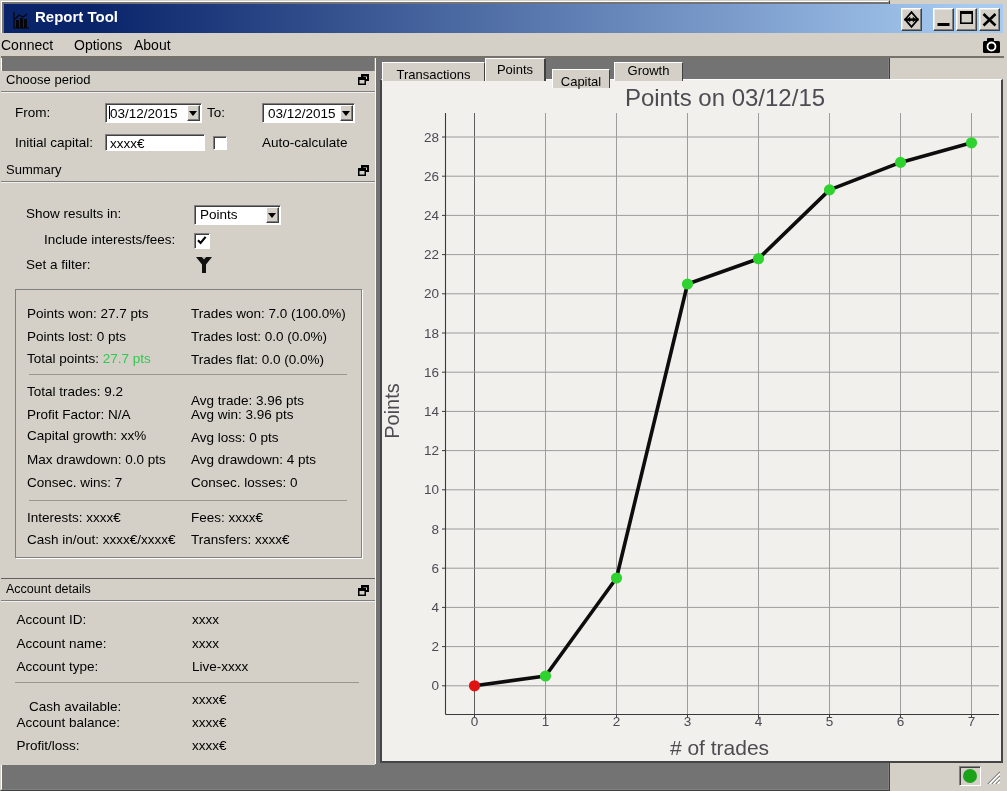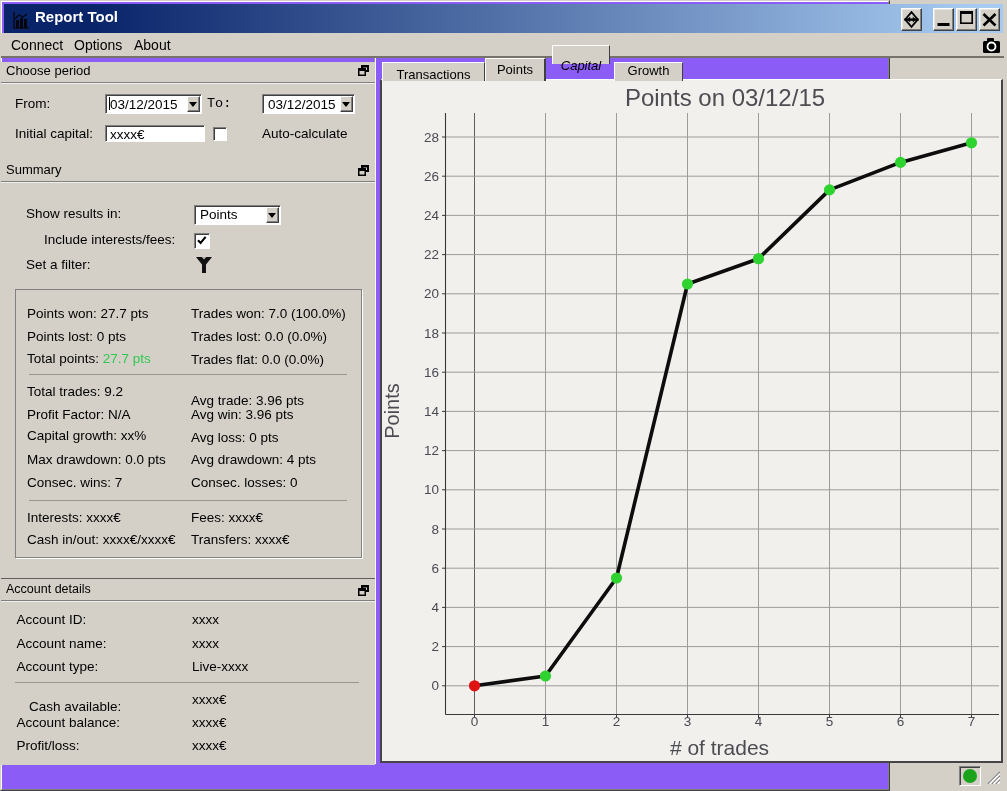--- a/index.html
+++ b/index.html
@@ -1,19 +1,19 @@
 <!DOCTYPE html>
 <html><head>
 <meta charset="utf-8">
 <style>
 * { margin:0; padding:0; box-sizing:border-box; }
 html,body { width:1007px; height:791px; overflow:hidden; }
 body { font-family:"Liberation Sans", sans-serif; background:#d4d0c8; position:relative; }
 #win { position:absolute; left:0; top:0; width:890px; height:791px;
-  background:#8b5cf6;
+  background:#737373;
   border-top:1px solid #d4d0c8; border-left:1px solid #d4d0c8;
   border-right:1px solid #404040; border-bottom:1px solid #404040;
 }
 #winin { position:absolute; left:0; top:0; right:0; bottom:0;
   border-top:1px solid #ffffff; border-left:1px solid #ffffff;
   border-right:1px solid #808080; border-bottom:1px solid #808080;
   padding:2px; }
 .titlebar { position:absolute; left:3px; top:3px; width:999px; height:29px;
   background:linear-gradient(to right,#0a246a 0%, #0a246a 9%, #a6caf0 97%); }
 .titlebar .ticon { position:absolute; left:7px; top:6px; width:20px; height:20px; }
@@ -75,57 +75,57 @@
         </svg></div>
     <div class="tbtn" style="left:952px; top:4px; height:23px;"><svg width="19" height="21" viewBox="0 0 19 21">
           <path d="M3 3.5 L16 3.5" stroke="#000" stroke-width="3"></path>
           <rect x="3.8" y="3.2" width="11.4" height="11" fill="none" stroke="#000" stroke-width="1.6"></rect>
         </svg></div>
     <div class="tbtn" style="left:975px; top:4px; height:23px;"><svg width="19" height="21" viewBox="0 0 19 21">
           <path d="M3.5 5 L15.5 16.5 M15.5 5 L3.5 16.5" stroke="#000" stroke-width="2.6"></path>
         </svg></div>
   </div>
   <div class="menubar">
-    <span style="left:10px;">Connect</span>
+    <span style="left:0;">Connect</span>
     <span style="left:73px;">Options</span>
     <span style="left:133px;">About</span>
     <svg style="position:absolute; right:4px; top:5px;" width="17" height="15" viewBox="0 0 17 15">
       <rect x="0" y="3" width="17" height="12" rx="1.5" fill="#000"></rect>
       <rect x="4" y="0" width="7" height="5" rx="1" fill="#000"></rect>
       <circle cx="8.5" cy="8.5" r="4" fill="none" stroke="#fff" stroke-width="1.8"></circle>
     </svg>
   </div>
   <div class="menuline"></div>
   <div style="position:absolute; left:373px; top:57px; width:1px; height:706px; background:#97938b;"></div>
   <div style="position:absolute; left:374px; top:57px; width:1px; height:706px; background:#f8f7f4;"></div>
   <div style="position:absolute; left:0; top:153px; width:374px; height:1px; background:#fbfaf7;"></div>
   <div class="topline" style="top:157px; height:2px;"></div>
   <div style="position:absolute; left:0; top:572px; width:374px; height:1px; background:#fbfaf7;"></div>
   <div class="topline" style="top:576px; height:2px;"></div>
 
-  <div class="panel" style="top:61px; height:98px;text-align:center;">
+  <div class="panel" style="top:70px; height:98px;text-align:center;">
     <div class="phead">
         <span class="t" style="top:1px;">Choose period</span>
       <svg style="position:absolute; right:6px; top:3px;" width="11" height="11" viewBox="0 0 11 11">
         <rect x="3" y="0" width="8" height="7" fill="#000"></rect>
           <rect x="5.5" y="2.5" width="3.5" height="2.5" fill="#d4d0c8"></rect>
         <rect x="0" y="3" width="8" height="8" fill="#000"></rect>
           <rect x="1.5" y="6" width="5" height="3.5" fill="#d4d0c8"></rect>
       </svg>
     </div>
     <div class="pheadline" style="top:20px;"></div>
     <div class="lbl" style="left:14px; top:34px;">From:</div>
     <div class="combo sunken" style="left:104px; top:32px; width:97px; height:20px;">
       <div style="position:absolute; left:3px; top:2px; width:1px; height:13px; background:#000;"></div>
       <div class="lbl" style="left:4px; top:2px;">03/12/2015</div>
       <div class="cb">
           <div class="ar"></div>
         </div>
     </div>
-    <div class="lbl" style="left:206px; top:34px;font-family:Liberation Mono, monospace;">To:</div>
+    <div class="lbl" style="left:206px; top:34px;">To:</div>
     <div class="combo sunken" style="left:261px; top:32px; width:93px; height:20px;">
       <div class="lbl" style="left:5px; top:2px;">03/12/2015</div>
       <div class="cb">
           <div class="ar"></div>
         </div>
     </div>
     <div class="lbl" style="left:14px; top:64px;">Initial capital:</div>
     <div class="combo sunken" style="left:104px; top:63px; width:100px; height:17px;">
       <div class="lbl" style="left:4px; top:1px;">xxxx€</div>
     </div>
@@ -210,21 +210,21 @@
       <div class="lbl" style="left:191px; top:113px;">xxxx€</div>
     <div class="lbl" style="left:15.5px; top:136px;">Account balance:</div>
       <div class="lbl" style="left:191px; top:136px;">xxxx€</div>
     <div class="lbl" style="left:15.5px; top:159px;">Profit/loss:</div>
       <div class="lbl" style="left:191px; top:159px;">xxxx€</div>
   </div>
 
   <div id="tabbar">
     <div class="tab" style="left:381px; top:61px; width:103px; height:19px; padding-top:4px;">Transactions</div>
     <div class="tab" style="left:484px; top:57px; width:61px; height:23px; padding-top:3px; z-index:3; border-right:2px solid #404040;">Points</div>
-    <div class="tab" style="left:551px; top:44px; width:58px; height:19px; padding-top:12px;font-style:italic;">Capital</div>
+    <div class="tab" style="left:551px; top:68px; width:58px; height:19px; padding-top:4px;">Capital</div>
     <div class="tab" style="left:613px; top:61px; width:69px; height:19px; padding-top:0px;">Growth</div>
   </div>
 
   <div id="pane">
     <svg width="619" height="681" viewBox="0 0 619 681" style="position:absolute; left:0; top:0;">
 
       <g stroke="#9c9c9c" stroke-width="1">
         <line x1="92.5" y1="33" x2="92.5" y2="634.5" stroke="#5f5f5f"></line>
         <line x1="163.5" y1="33" x2="163.5" y2="634.5"></line>
         <line x1="234.5" y1="33" x2="234.5" y2="634.5"></line>

